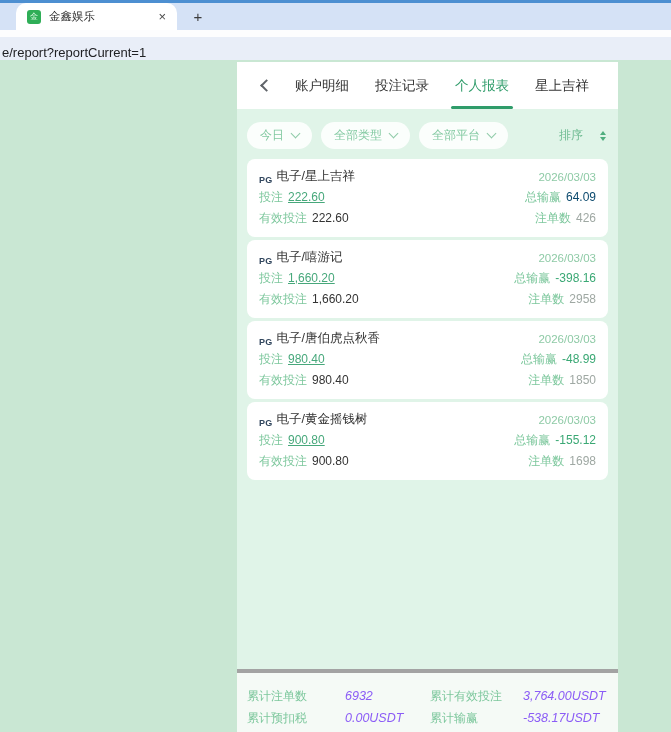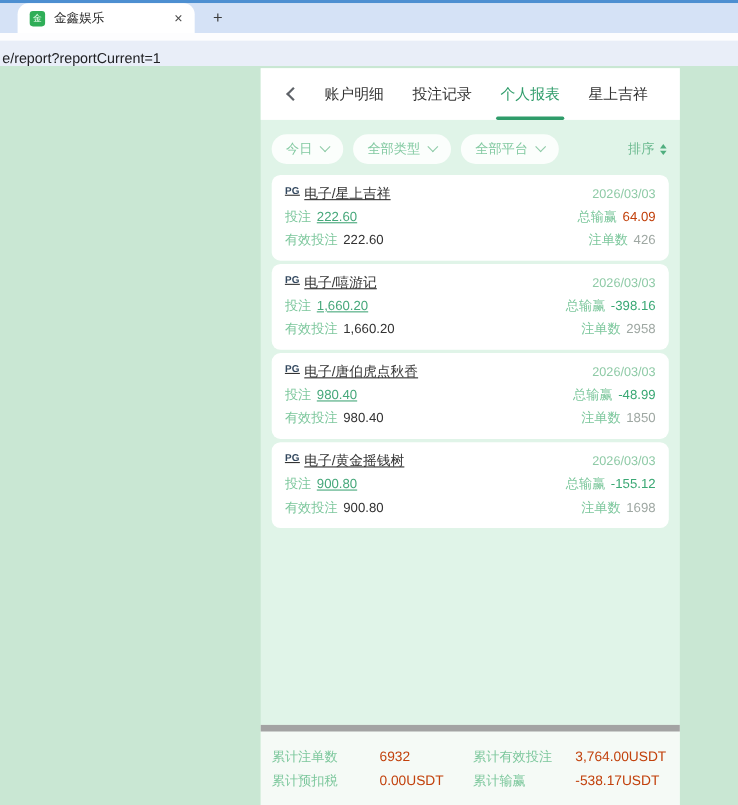--- a/index.html
+++ b/index.html
@@ -35,46 +35,46 @@
              font-size:13.5px; color:#333; cursor:default; }
   .nav-tab.active { color:#2f9c6a; }
   .nav-tab.active::after { content:""; position:absolute; left:9px; right:9px; bottom:0;
              height:3px; background:#2f9c6a; border-radius:2px; }
 
   .filter-row { display:flex; align-items:center; padding:13px 12px 10px 10px; }
   .pill { background:#fbfefc; border-radius:15px; height:27px; display:flex; align-items:center;
           gap:8px; padding:0 13px; margin-right:9px; font-size:12px; color:#82c9a1; }
   .chev-down { width:7px; height:7px; border-right:1.5px solid #8fcba8; border-bottom:1.5px solid #8fcba8;
                transform:rotate(45deg); margin-top:-4px; }
-  .sort { margin-left:auto; display:flex; align-items:center; gap:5px; font-size:12px; color:#6cba90; }
+  .sort { margin-left:auto; display:flex; align-items:center; gap:17px; font-size:12px; color:#6cba90; }
   .sort-icon { display:flex; flex-direction:column; align-items:center; }
   .tri-up { width:0; height:0; border-left:3.5px solid transparent; border-right:3.5px solid transparent;
             border-bottom:4.5px solid #4fae7e; margin-bottom:2px; }
   .tri-down { width:0; height:0; border-left:3.5px solid transparent; border-right:3.5px solid transparent;
             border-top:4.5px solid #4fae7e; }
 
   .card { background:#fff; border-radius:8px; margin:0 10px 3px 10px; padding:7px 12px 8px 12px; }
   .card + .card { margin-top:3px; }
   .card-row { display:flex; justify-content:space-between; align-items:center; height:21px; font-size:12px; }
-  .game-title { font-size:12.5px; color:#333; display:flex; align-items:flex-start; gap:4px;text-decoration:underline; }
+  .game-title { font-size:12.5px; color:#333; display:flex; align-items:flex-end; gap:4px; }
   .pg-logo { font-size:9px; font-weight:bold; color:#32475e; letter-spacing:0.3px; }
   .card-date { color:#8ecaa6; font-size:11.5px; }
   .lbl { color:#7cc79c; margin-right:5px; }
   .bet-link { color:#47a87b; text-decoration:underline; }
   .dark-val { color:#333; }
   .count-val { color:#9fa8a3; }
-  .pos { color:#c2410c; }
+  .pos { color:#0c4a6e; }
   .neg { color:#3aa874; }
 
-  .panel-footer { position:absolute; left:0; right:0; bottom:0; height:73px; background:#f5faf6;
-                  border-top:6px solid #a3a3a3; display:grid;
+  .panel-footer { position:absolute; left:0; right:0; bottom:0; height:63px; background:#f5faf6;
+                  border-top:4px solid #a3a3a3; display:grid;
                   grid-template-columns:98px 85px 93px 1fr; grid-auto-rows:22px;
                   padding:12px 0 0 10px; align-items:center; font-size:12px; }
   .f-lbl { color:#7cc79c; }
-  .f-val { color:#c2410c; font-size:12.5px; }
+  .f-val { color:#8b5cf6; font-size:12.5px;font-style:italic; }
 </style>
 </head>
 <body>
 
 <div class="screen">
 
   <div class="topline"></div>
   <div class="tabstrip">
     <div class="tab">
       <span class="favicon">金</span>

